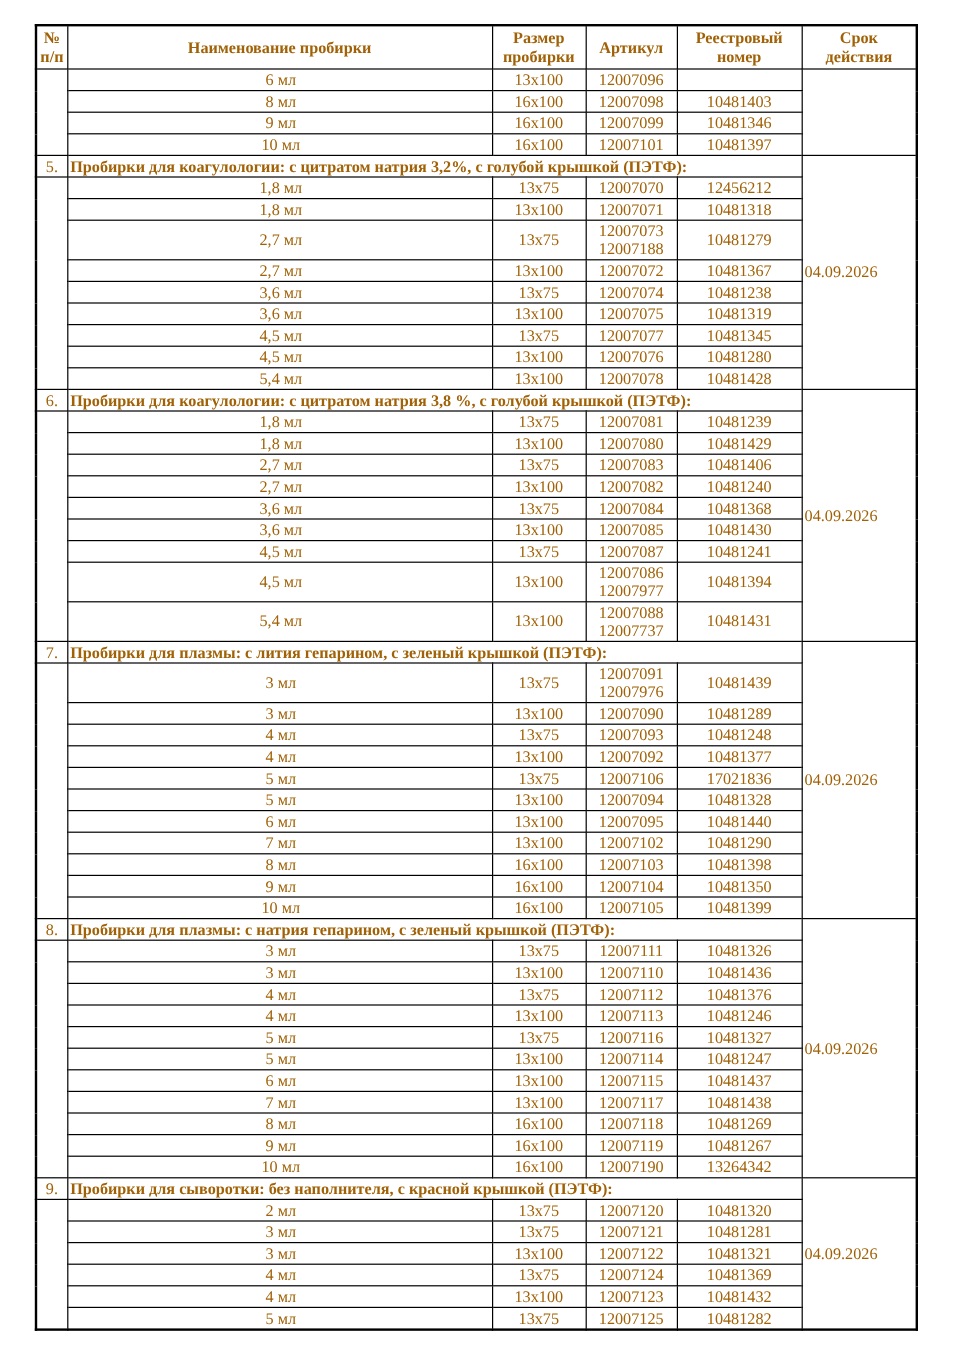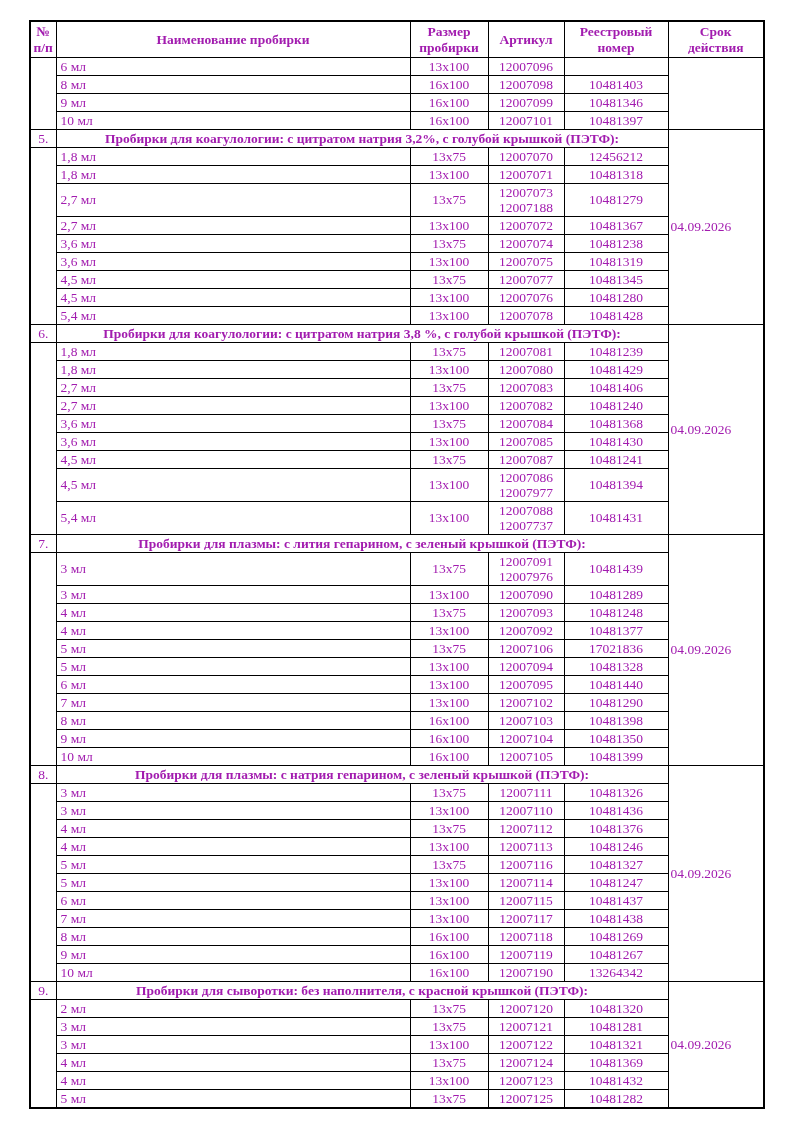--- a/index.html
+++ b/index.html
@@ -6,21 +6,21 @@
     margin: 0;
     padding: 0;
     background: #ffffff;
   }
   .page {
     position: relative;
     width: 800px;
     height: 1131px;
     background: #ffffff;
     font-family: "Liberation Serif", serif;
-    color: #a21caf;
+    color: #a16207;
     overflow: hidden;
   }
   table.registry {
     position: absolute;
     left: 29px;
     top: 20px;
     width: 734px;
     border-collapse: collapse;
     table-layout: fixed;
     border: 2px solid #000;
@@ -33,27 +33,26 @@
     line-height: 16px;
     padding: 0 2px;
   }
   .registry th {
     font-weight: bold;
     text-align: center;
     height: 33px;
     padding: 1px 2px;
   }
   .registry tr.data td { height: 17px; }
-  .registry td.name { text-align: left; padding-left: 4px; }
+  .registry td.name { text-align: center; padding-left: 4px; }
   .registry td.c { text-align: center; }
   .registry td.article { text-align: center; }
   .registry td.article.multi { white-space: pre-line; line-height: 15px; padding-top: 1px; padding-bottom: 1px; margin-left: 14px; }
   .registry td.section-title {
     font-weight: bold;
-    text-align: center;
     height: 17px;
   }
   .registry td.num { text-align: center; }
   .registry td.validity { text-align: left; }
 </style>
 </head>
 <body>
 
 <div class="page">
   <table class="registry">

